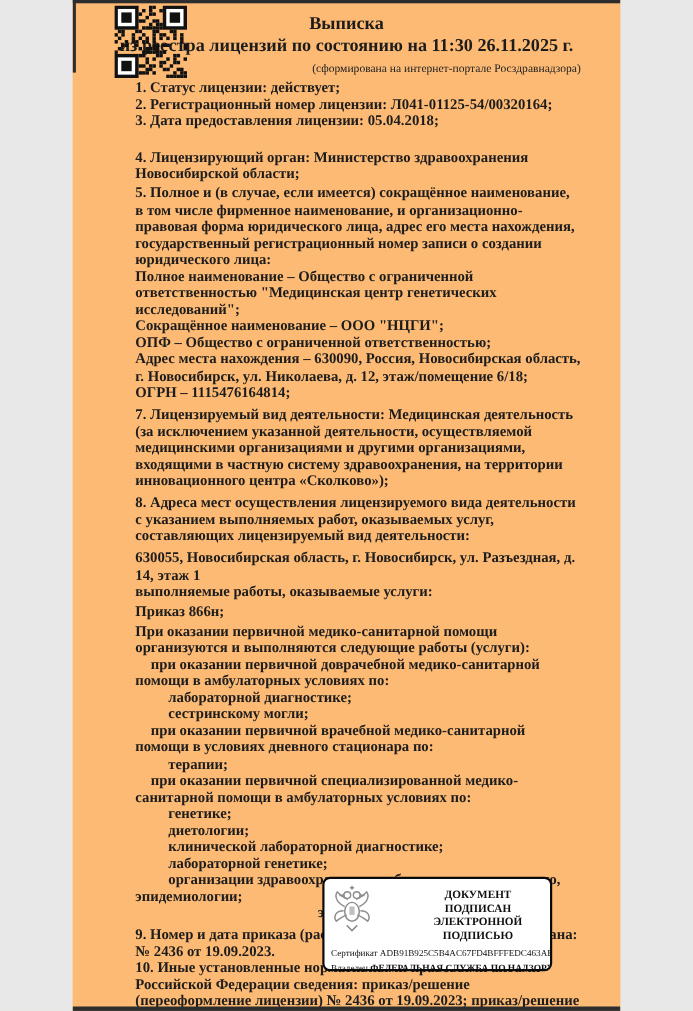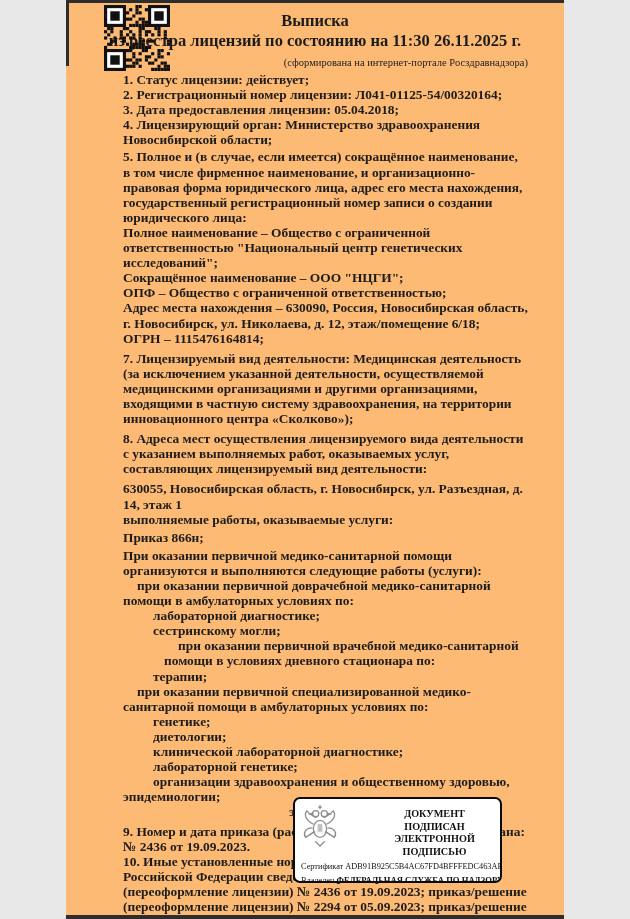--- a/index.html
+++ b/index.html
@@ -181,37 +181,37 @@
     <div class="title">Выписка</div>
     <div class="title">из реестра лицензий по состоянию на 11:30 26.11.2025 г.</div>
   </div>
 
   <div class="formed-note">(сформирована на интернет-портале Росздравнадзора)</div>
 
   <div class="doc-body" id="doc-body">
       <div class="line">1. Статус лицензии: действует;</div>
       <div class="line">2. Регистрационный номер лицензии: Л041-01125-54/00320164;</div>
       <div class="line">3. Дата предоставления лицензии: 05.04.2018;</div>
-      <div class="line" style="margin-top: 0;">4. Лицензирующий орган: Министерство здравоохранения Новосибирской области;</div>
+      <div class="line" style="margin-top: 18px;">4. Лицензирующий орган: Министерство здравоохранения Новосибирской области;</div>
       <div class="line" style="margin-top: 2px;">5. Полное и (в случае, если имеется) сокращённое наименование, в том числе фирменное наименование, и организационно-правовая форма юридического лица, адрес его места нахождения, государственный регистрационный номер записи о создании юридического лица:</div>
-      <div class="line">Полное наименование – Общество с ограниченной ответственностью "Национальный центр генетических исследований";</div>
+      <div class="line">Полное наименование – Общество с ограниченной ответственностью "Медицинская центр генетических исследований";</div>
       <div class="line">Сокращённое наименование – ООО "НЦГИ";</div>
       <div class="line">ОПФ – Общество с ограниченной ответственностью;</div>
       <div class="line">Адрес места нахождения – 630090, Россия, Новосибирская область, г. Новосибирск, ул. Николаева, д. 12, этаж/помещение 6/18;</div>
       <div class="line">ОГРН – 1115476164814;</div>
       <div class="line" style="margin-top: 5px;">7. Лицензируемый вид деятельности: Медицинская деятельность (за исключением указанной деятельности, осуществляемой медицинскими организациями и другими организациями, входящими в частную систему здравоохранения, на территории инновационного центра «Сколково»);</div>
       <div class="line" style="margin-top: 5px;">8. Адреса мест осуществления лицензируемого вида деятельности с указанием выполняемых работ, оказываемых услуг, составляющих лицензируемый вид деятельности:</div>
       <div class="line" style="margin-top: 5px;">630055, Новосибирская область, г. Новосибирск, ул. Разъездная, д. 14, этаж 1</div>
       <div class="line">выполняемые работы, оказываемые услуги:</div>
       <div class="line" style="margin-top: 3px;">Приказ 866н;</div>
       <div class="line" style="margin-top: 3px;">При оказании первичной медико-санитарной помощи организуются и выполняются следующие работы (услуги):</div>
       <div class="line" style="text-indent: 14px;">при оказании первичной доврачебной медико-санитарной помощи в амбулаторных условиях по:</div>
       <div class="line" style="text-indent: 30px;">лабораторной диагностике;</div>
       <div class="line" style="text-indent: 30px;">сестринскому могли;</div>
-      <div class="line" style="text-indent: 14px; margin-left: 41px;">при оказании первичной врачебной медико-санитарной помощи в условиях дневного стационара по:</div>
+      <div class="line" style="text-indent: 14px;">при оказании первичной врачебной медико-санитарной помощи в условиях дневного стационара по:</div>
       <div class="line" style="text-indent: 30px;">терапии;</div>
       <div class="line" style="text-indent: 14px;">при оказании первичной специализированной медико-санитарной помощи в амбулаторных условиях по:</div>
       <div class="line" style="text-indent: 30px;">генетике;</div>
       <div class="line" style="text-indent: 30px;">диетологии;</div>
       <div class="line" style="text-indent: 30px;">клинической лабораторной диагностике;</div>
       <div class="line" style="text-indent: 30px;">лабораторной генетике;</div>
       <div class="line" style="text-indent: 30px;">организации здравоохранения и общественному здоровью, эпидемиологии;</div>
       <div class="line" style="text-indent: 30px; text-align: center;">эндокринологии.</div>
       <div class="line" style="margin-top: 4px;">9. Номер и дата приказа (распоряжения) лицензирующего органа: № 2436 от 19.09.2023.</div>
       <div class="line">10. Иные установленные нормативными правовыми актами Российской Федерации сведения: приказ/решение (переоформление лицензии) № 2436 от 19.09.2023; приказ/решение (переоформление лицензии) № 2294 от 05.09.2023; приказ/решение (переоформление лицензии) № 1937 от 28.07.2023; приказ/решение (внесение изменений в лицензию) № 6929 от 29.07.2022; приказ/решение (выдача лицензии) № 984 от 05.04.2018.</div>

